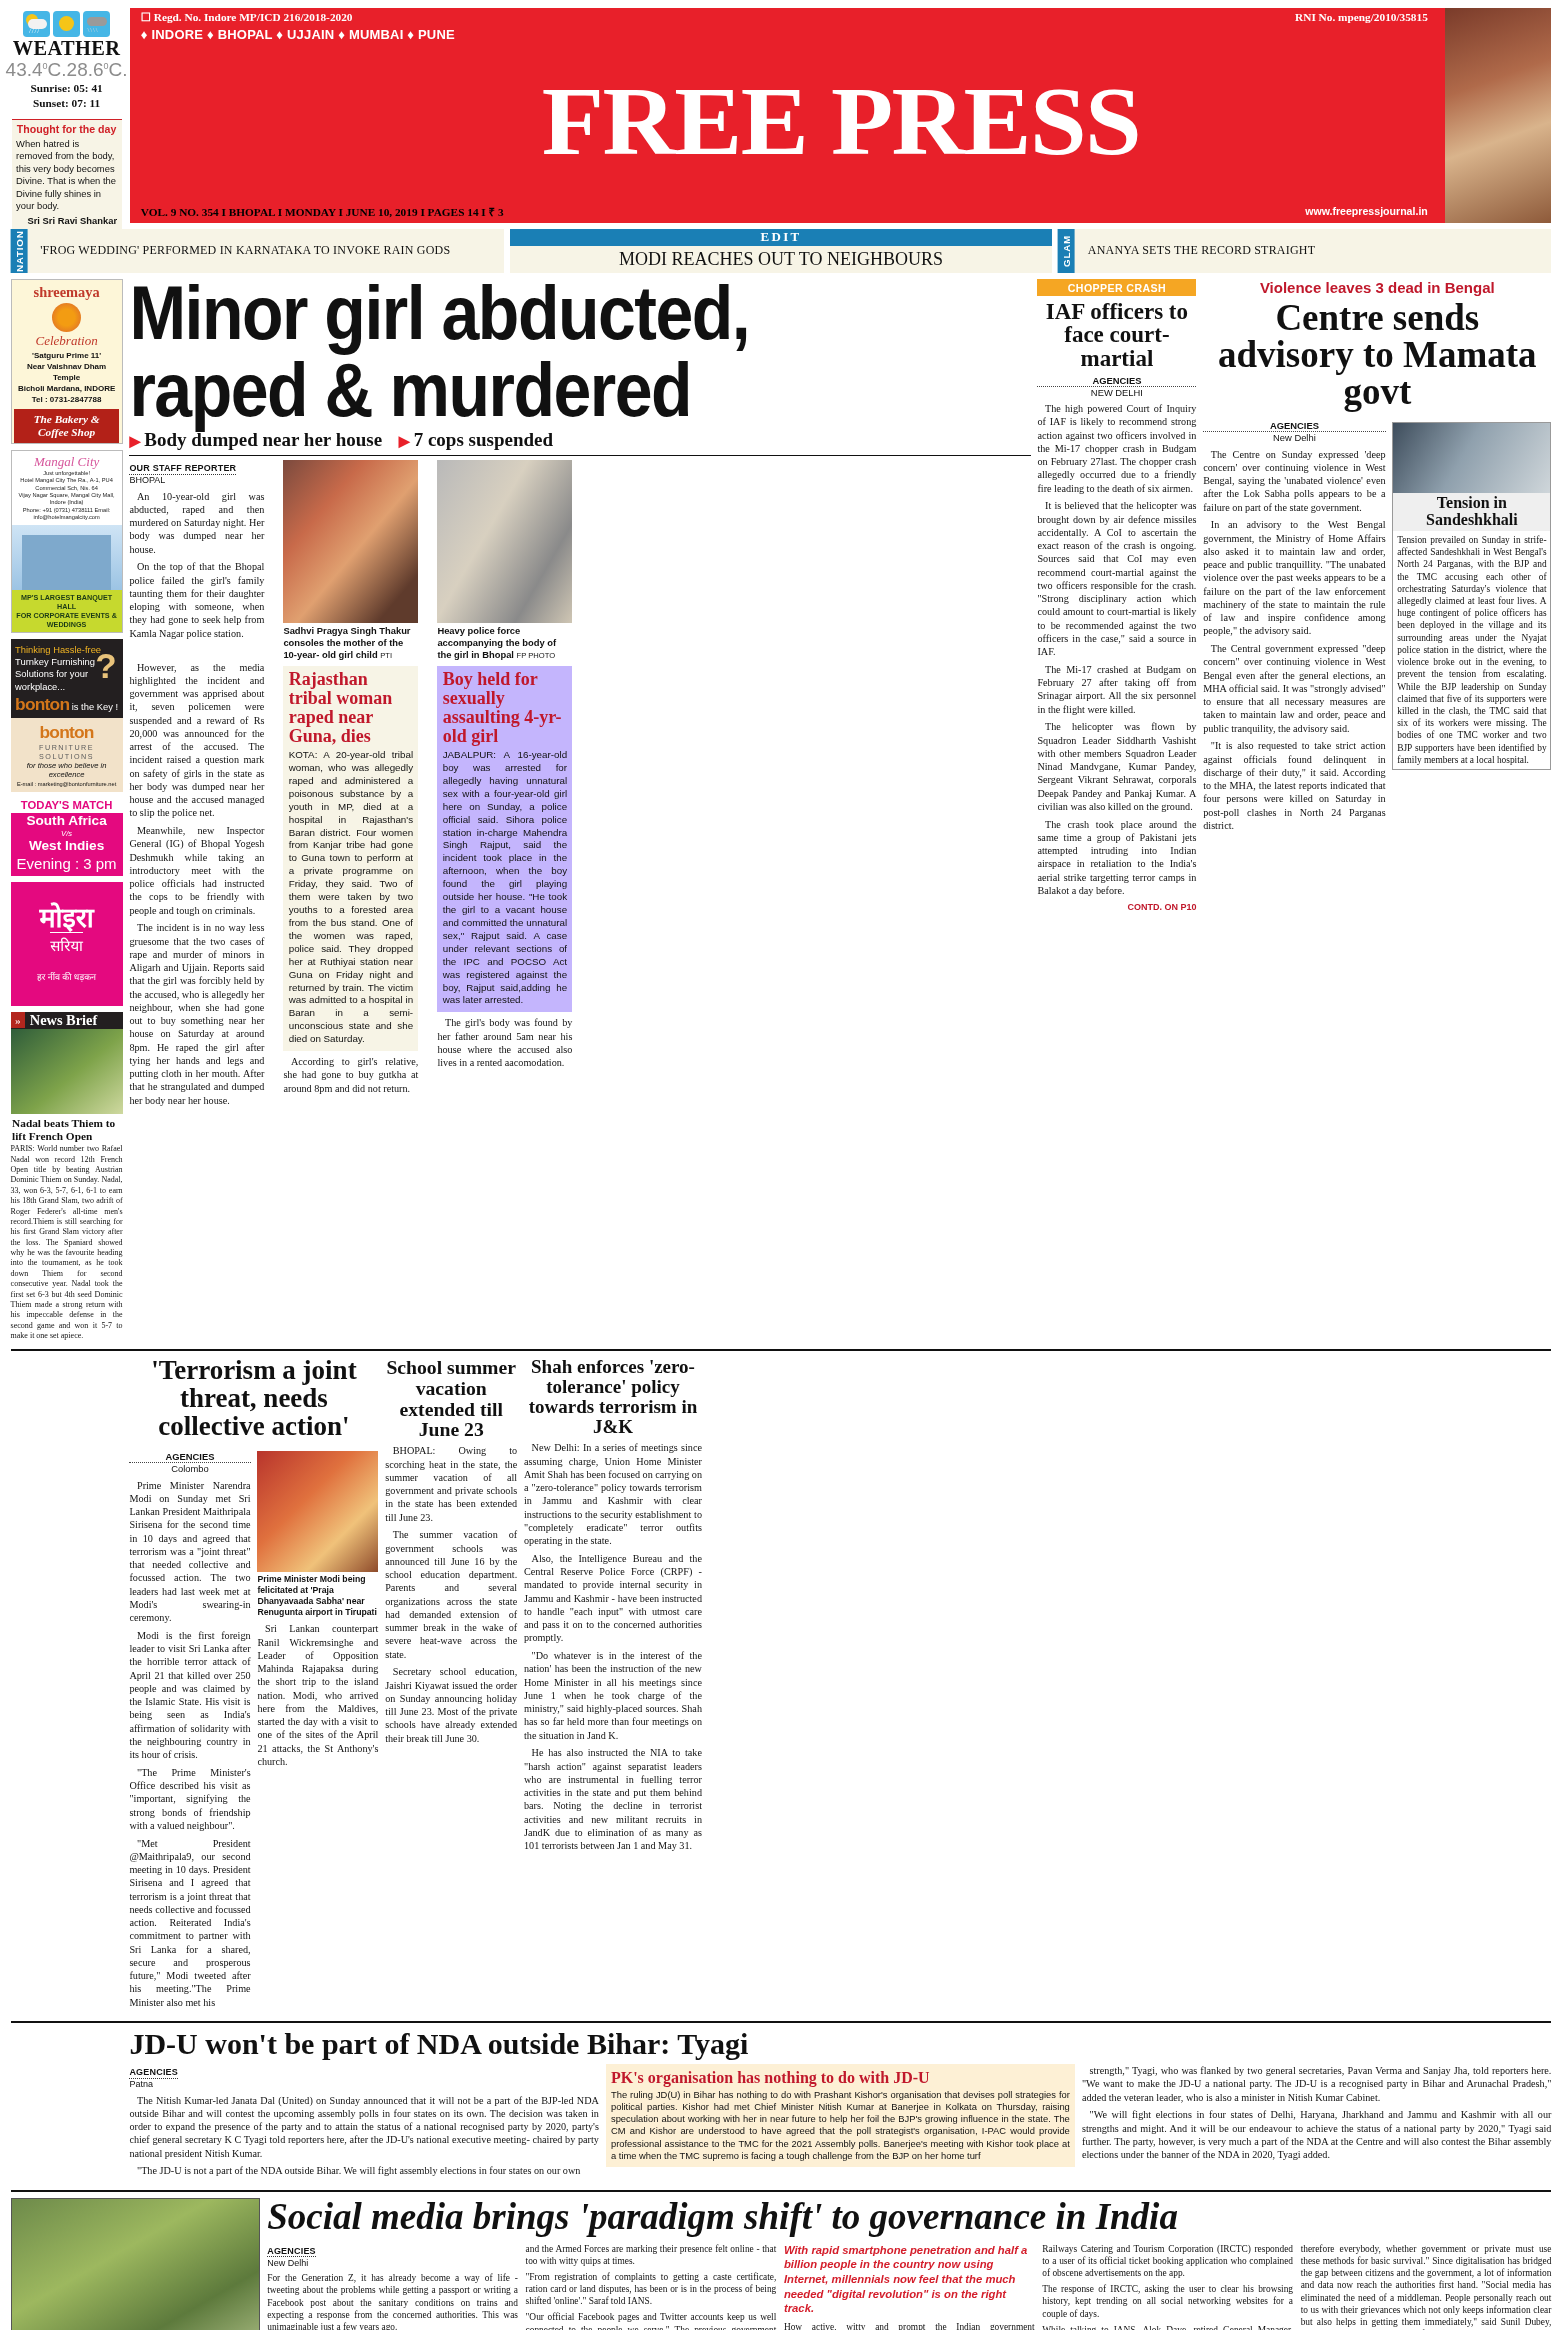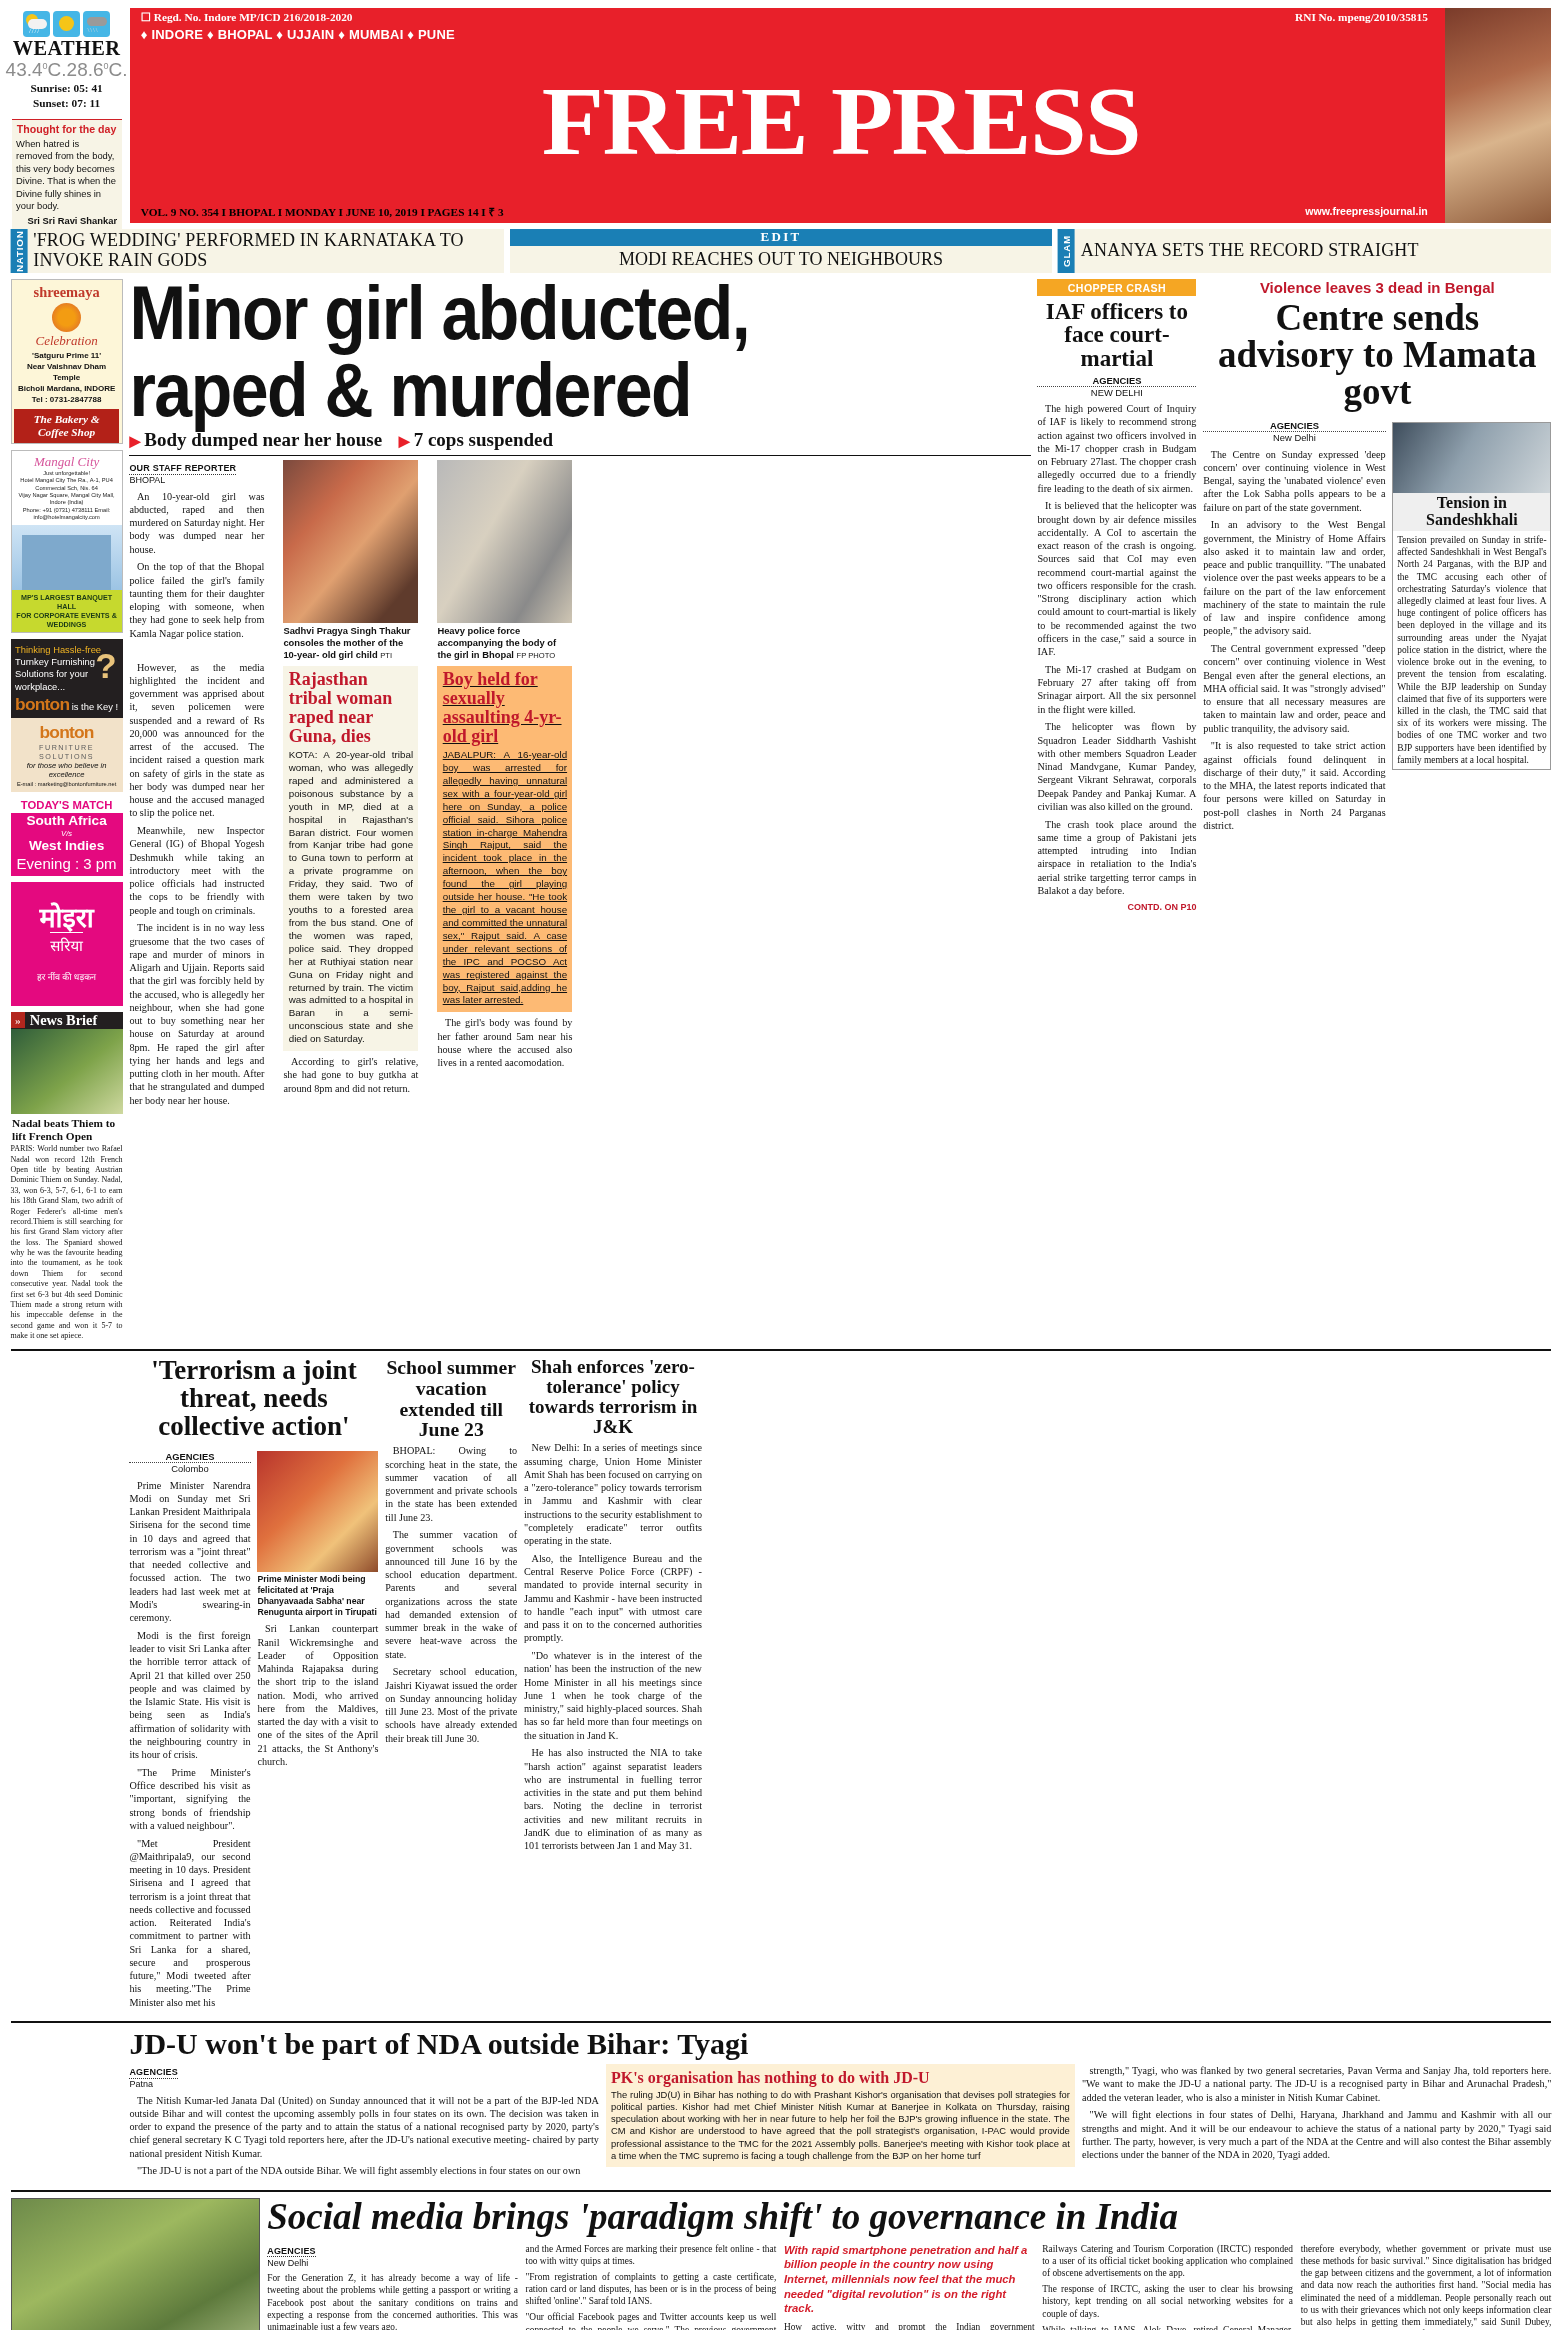--- a/index.html
+++ b/index.html
@@ -42,22 +42,22 @@
   .mh-web { color:#fff; font-size:10.6px; font-family:"Liberation Sans",sans-serif; }
   .mh-photo { position:absolute; right:0; top:0; width:106px; height:100%;
     background:linear-gradient(160deg,#7a3b2a 0%, #b06a4a 35%, #d9b48c 60%, #8e5a3a 100%); }
 
   
   .strip { display:flex; gap:6px; margin-top:6px; height:44px; }
   .strip-cell { background:#f7f4e6; display:flex; align-items:stretch; flex:1; position:relative; }
   .strip-tag { background:#1a7fb5; color:#fff; writing-mode:vertical-rl; transform:rotate(180deg);
                font-family:"Liberation Sans",sans-serif; font-weight:bold; font-size:9.8px; letter-spacing:0.8px;
                display:flex; align-items:center; justify-content:center; width:16.6px; }
-  .strip-text { flex:1; display:flex; align-items:center; padding:0 6px; font-family:"Liberation Serif",serif;
-                font-size:18px; line-height:1.07; letter-spacing:0.2px; }
+  .strip-text { flex:1; display:flex; align-items:center; padding:0 13px; font-family:"Liberation Serif",serif;
+                font-size:12px; line-height:1.07; letter-spacing:0.2px; }
   .strip-mid { flex:1.1; display:flex; flex-direction:column; }
   .strip-edit-hdr { background:#1a7fb5; color:#fff; text-align:center; font-family:"Liberation Serif",serif; font-weight:bold;
                     font-size:13px; letter-spacing:2.3px; padding:0.8px 0; }
   .strip-edit-body { flex:1; background:#f7f4e6; display:flex; align-items:center; justify-content:center;
                      font-family:"Liberation Serif",serif; font-size:18px; }
 
   
   .main-grid { display:flex; gap:6.8px; margin-top:6.8px; }
   .col-ads { width:112px; }
   .col-body { flex:1; }
@@ -117,21 +117,21 @@
   .body-txt { font-size:10.2px; line-height:1.3; text-align:justify; font-family:"Liberation Serif",serif; }
   .body-txt p { margin-bottom:4.5px; text-indent:7.6px; }
   .photo { background:#cdcdcd; position:relative; }
   .ph1 { height:163px; background:linear-gradient(130deg,#7b4a3e,#c86a4a 30%,#e0a070 55%,#5f3b2c 85%); }
   .ph2 { height:163px; background:linear-gradient(120deg,#b9b9b9,#d8d0c0 40%,#8a8a8a 75%,#cfc6b4); }
   .ph-cap { font-family:"Liberation Sans",sans-serif; font-weight:bold; font-size:9.4px; line-height:1.25; padding-top:2.3px; }
   .ph-cap .src { font-weight:normal; font-size:7.6px; }
 
   .sub-story { padding:4.5px 5.3px; margin-top:5.3px; }
   .ss-beige { background:#f7f4e6; }
-  .ss-blue { background:#fdba74;text-decoration:underline; }
+  .ss-blue { background:#c4b5fd; }
   .ss-head { color:#c0182b; font-weight:bold; font-size:18px; line-height:1.05; font-family:"Liberation Serif",serif; margin-bottom:3px; }
   .ss-body { font-size:9.8px; line-height:1.32; text-align:justify; font-family:"Liberation Sans",sans-serif; }
 
   
   .rc-narrow { width:159px; }
   .rc-wide { flex:1; }
   .tag-orange { background:#f5a623; color:#fff; font-family:"Liberation Sans",sans-serif; font-weight:bold;
                 font-size:10.6px; text-align:center; padding:2.3px 0; letter-spacing:0.4px; }
   .rc-head { font-family:"Liberation Serif",serif; font-weight:bold; font-size:23px; line-height:1.02;
              text-align:center; margin-top:3.8px; }

